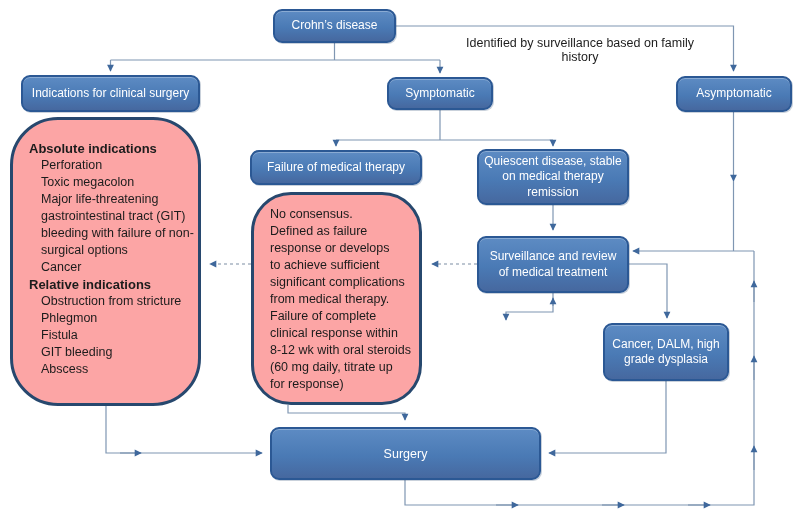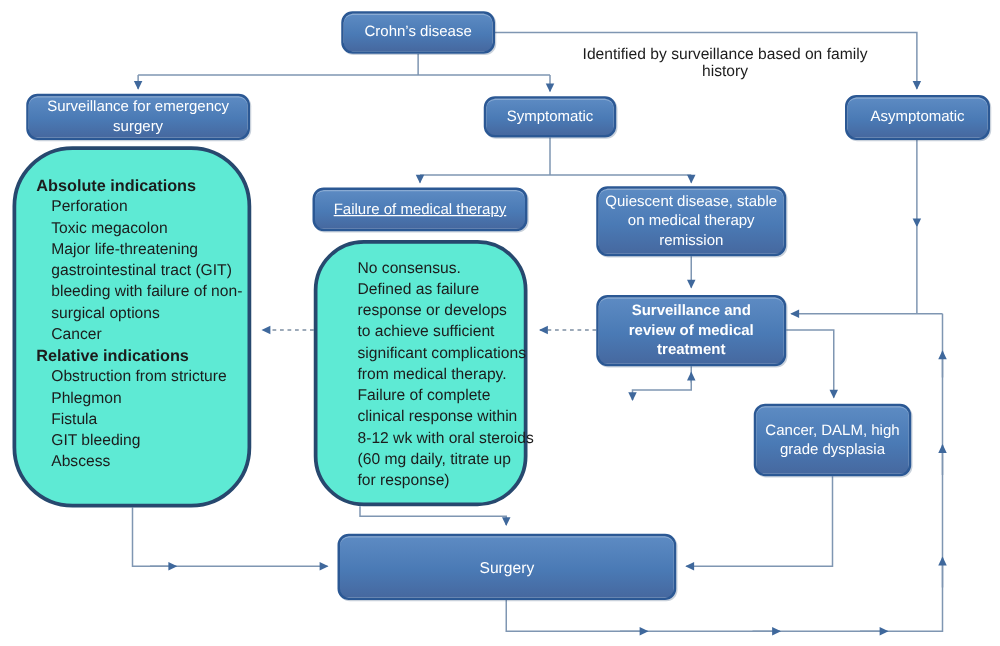--- a/index.html
+++ b/index.html
@@ -13,41 +13,41 @@
   .node{
     position:absolute;box-sizing:border-box;
     background:linear-gradient(180deg,#5d8bc3 0%, #4a7ab5 55%, #46689f 100%);
     border:2px solid var(--node-border,#2b5894);
     border-radius:9px;color:#ffffff;
     display:flex;align-items:center;justify-content:center;text-align:center;
     font-size:12px;line-height:1.28;padding:3px 6px;
     box-shadow:inset 0 1px 0 rgba(255,255,255,.28), 1px 1px 0 rgba(40,70,110,.25);
   }
   .panel{
-    position:absolute;box-sizing:border-box;background:#5eead4;
+    position:absolute;box-sizing:border-box;background:#fca5a5;
     border:3px solid var(--panel-border,#27486e);
     color:var(--text-dark,#1c1c1c);font-size:12.5px;line-height:17px;
   }
   #indications-panel{left:10px;top:117px;width:191px;height:289px;border-radius:48px;padding:20px 8px 8px 16px;}
-  #consensus-panel{left:251px;top:192px;width:171px;height:213px;border-radius:40px;padding:11px 6px 6px 32px;}
+  #consensus-panel{left:251px;top:192px;width:171px;height:213px;border-radius:40px;padding:11px 6px 6px 16px;}
   .pline{white-space:nowrap;}
   .pline.bold{font-weight:bold;font-size:13px;}
   .pline.indent{padding-left:12px;}
   #annotation-label{
     position:absolute;left:447px;top:36px;width:266px;text-align:center;
     color:var(--text-dark,#1c1c1c);font-size:12.5px;
   }
   
   #node-crohns       {left:273px;top:9px;  width:123px;height:34px;}
   #node-emergency    {left:21px; top:75px; width:179px;height:37px;}
   #node-symptomatic  {left:387px;top:77px; width:106px;height:33px;}
   #node-asymptomatic {left:676px;top:76px; width:116px;height:36px;}
-  #node-failure      {left:250px;top:150px;width:172px;height:35px;text-decoration:underline;}
+  #node-failure      {left:250px;top:150px;width:172px;height:35px;}
   #node-quiescent    {left:477px;top:149px;width:152px;height:56px;padding:2px 5px;}
-  #node-surveillance {left:477px;top:236px;width:152px;height:57px;font-weight:bold;}
+  #node-surveillance {left:477px;top:236px;width:152px;height:57px;}
   #node-nil-cancer   {left:443px;top:325px;width:130px;height:55px;}
   #node-cancer       {left:603px;top:323px;width:126px;height:58px;}
   #node-surgery      {left:270px;top:427px;width:271px;height:53px;font-size:12.5px;}
 </style>
 </head>
 <body>
 
 <div id="stage">
 
   <svg class="wires" width="800" height="517" viewBox="0 0 800 517">
@@ -98,21 +98,21 @@
       <path class="dashed" marker-end="url(#arr)" d="M251,264 H210"></path>
     </g>
   </svg>
 
   <div id="annotation-label">Identified by surveillance based on family history</div>
 
   <div class="node" id="node-crohns">
     <span>Crohn’s disease</span>
   </div>
   <div class="node" id="node-emergency">
-    <span>Surveillance for emergency surgery</span>
+    <span>Indications for clinical surgery</span>
   </div>
   <div class="node" id="node-symptomatic">
     <span>Symptomatic</span>
   </div>
   <div class="node" id="node-asymptomatic">
     <span>Asymptomatic</span>
   </div>
   <div class="node" id="node-failure">
     <span>Failure of medical therapy</span>
   </div>

